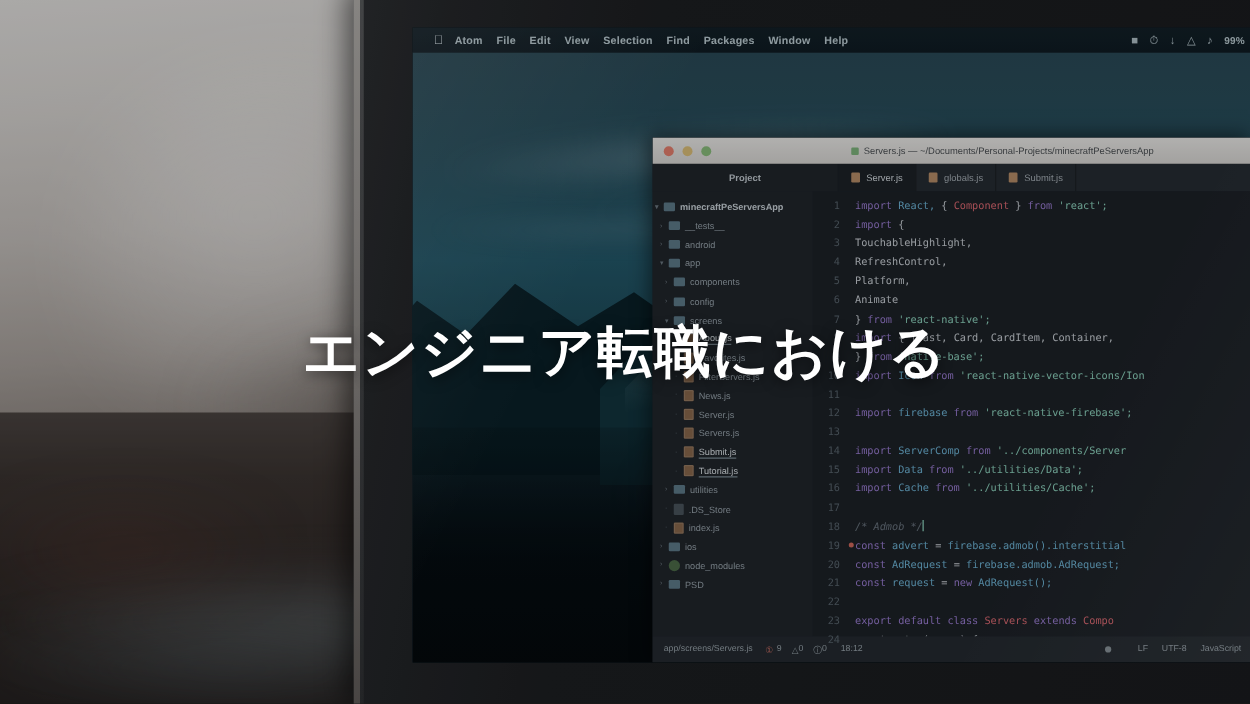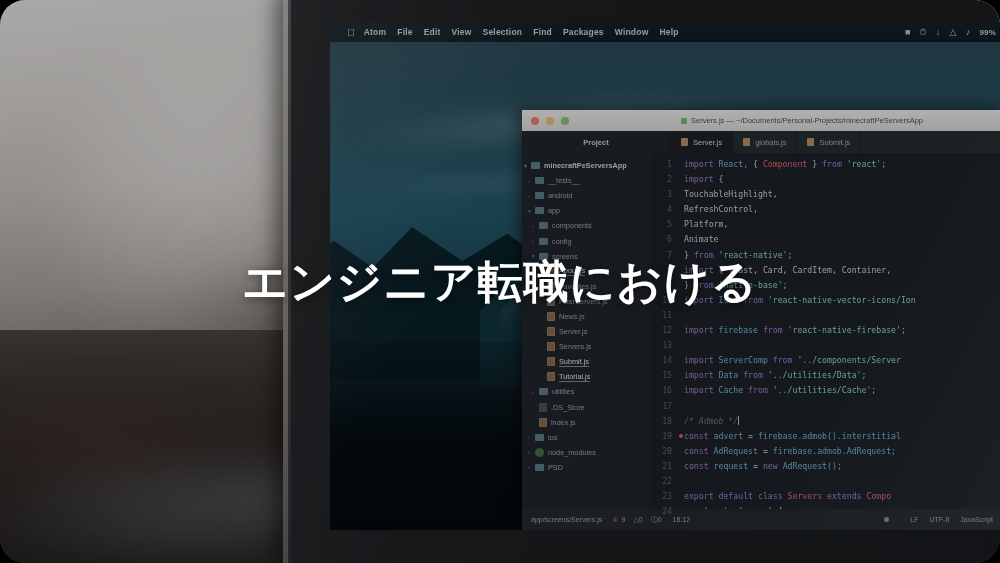--- a/index.html
+++ b/index.html
@@ -1,17 +1,17 @@
 <!DOCTYPE html>
 <html><head>
 <meta charset="utf-8">
 <style>
   html,body{margin:0;padding:0;background:#000;}
   body{width:1000px;height:563px;overflow:hidden;font-family:"Liberation Sans",sans-serif;}
-  #stage{position:relative;width:1000px;height:563px;overflow:hidden;background:#2a2724;border-radius:25px;}
+  #stage{position:relative;width:1000px;height:563px;overflow:hidden;background:#2a2724;}
 
   
   .bg-wall{position:absolute;left:0;top:0;width:1000px;height:420px;
     background:linear-gradient(175deg,#e6e4e2 0%,#d9d6d3 18%,#c6c1bd 38%,#a9a29d 58%,#837b76 76%,#5e5753 92%,#4a4441 100%);}
   .bg-wall-blob1{position:absolute;left:60px;top:40px;width:360px;height:330px;border-radius:50%;
     background:radial-gradient(ellipse at 40% 40%,rgba(255,255,255,.45),rgba(255,255,255,0) 65%);filter:blur(28px);}
   .bg-wall-blob2{position:absolute;left:300px;top:150px;width:300px;height:260px;border-radius:50%;
     background:radial-gradient(ellipse at 50% 50%,rgba(90,78,70,.55),rgba(90,78,70,0) 68%);filter:blur(30px);}
   .bg-wall-blob3{position:absolute;left:150px;top:255px;width:420px;height:140px;
     background:radial-gradient(ellipse at 50% 50%,rgba(60,52,47,.5),rgba(60,52,47,0) 70%);filter:blur(26px);}

